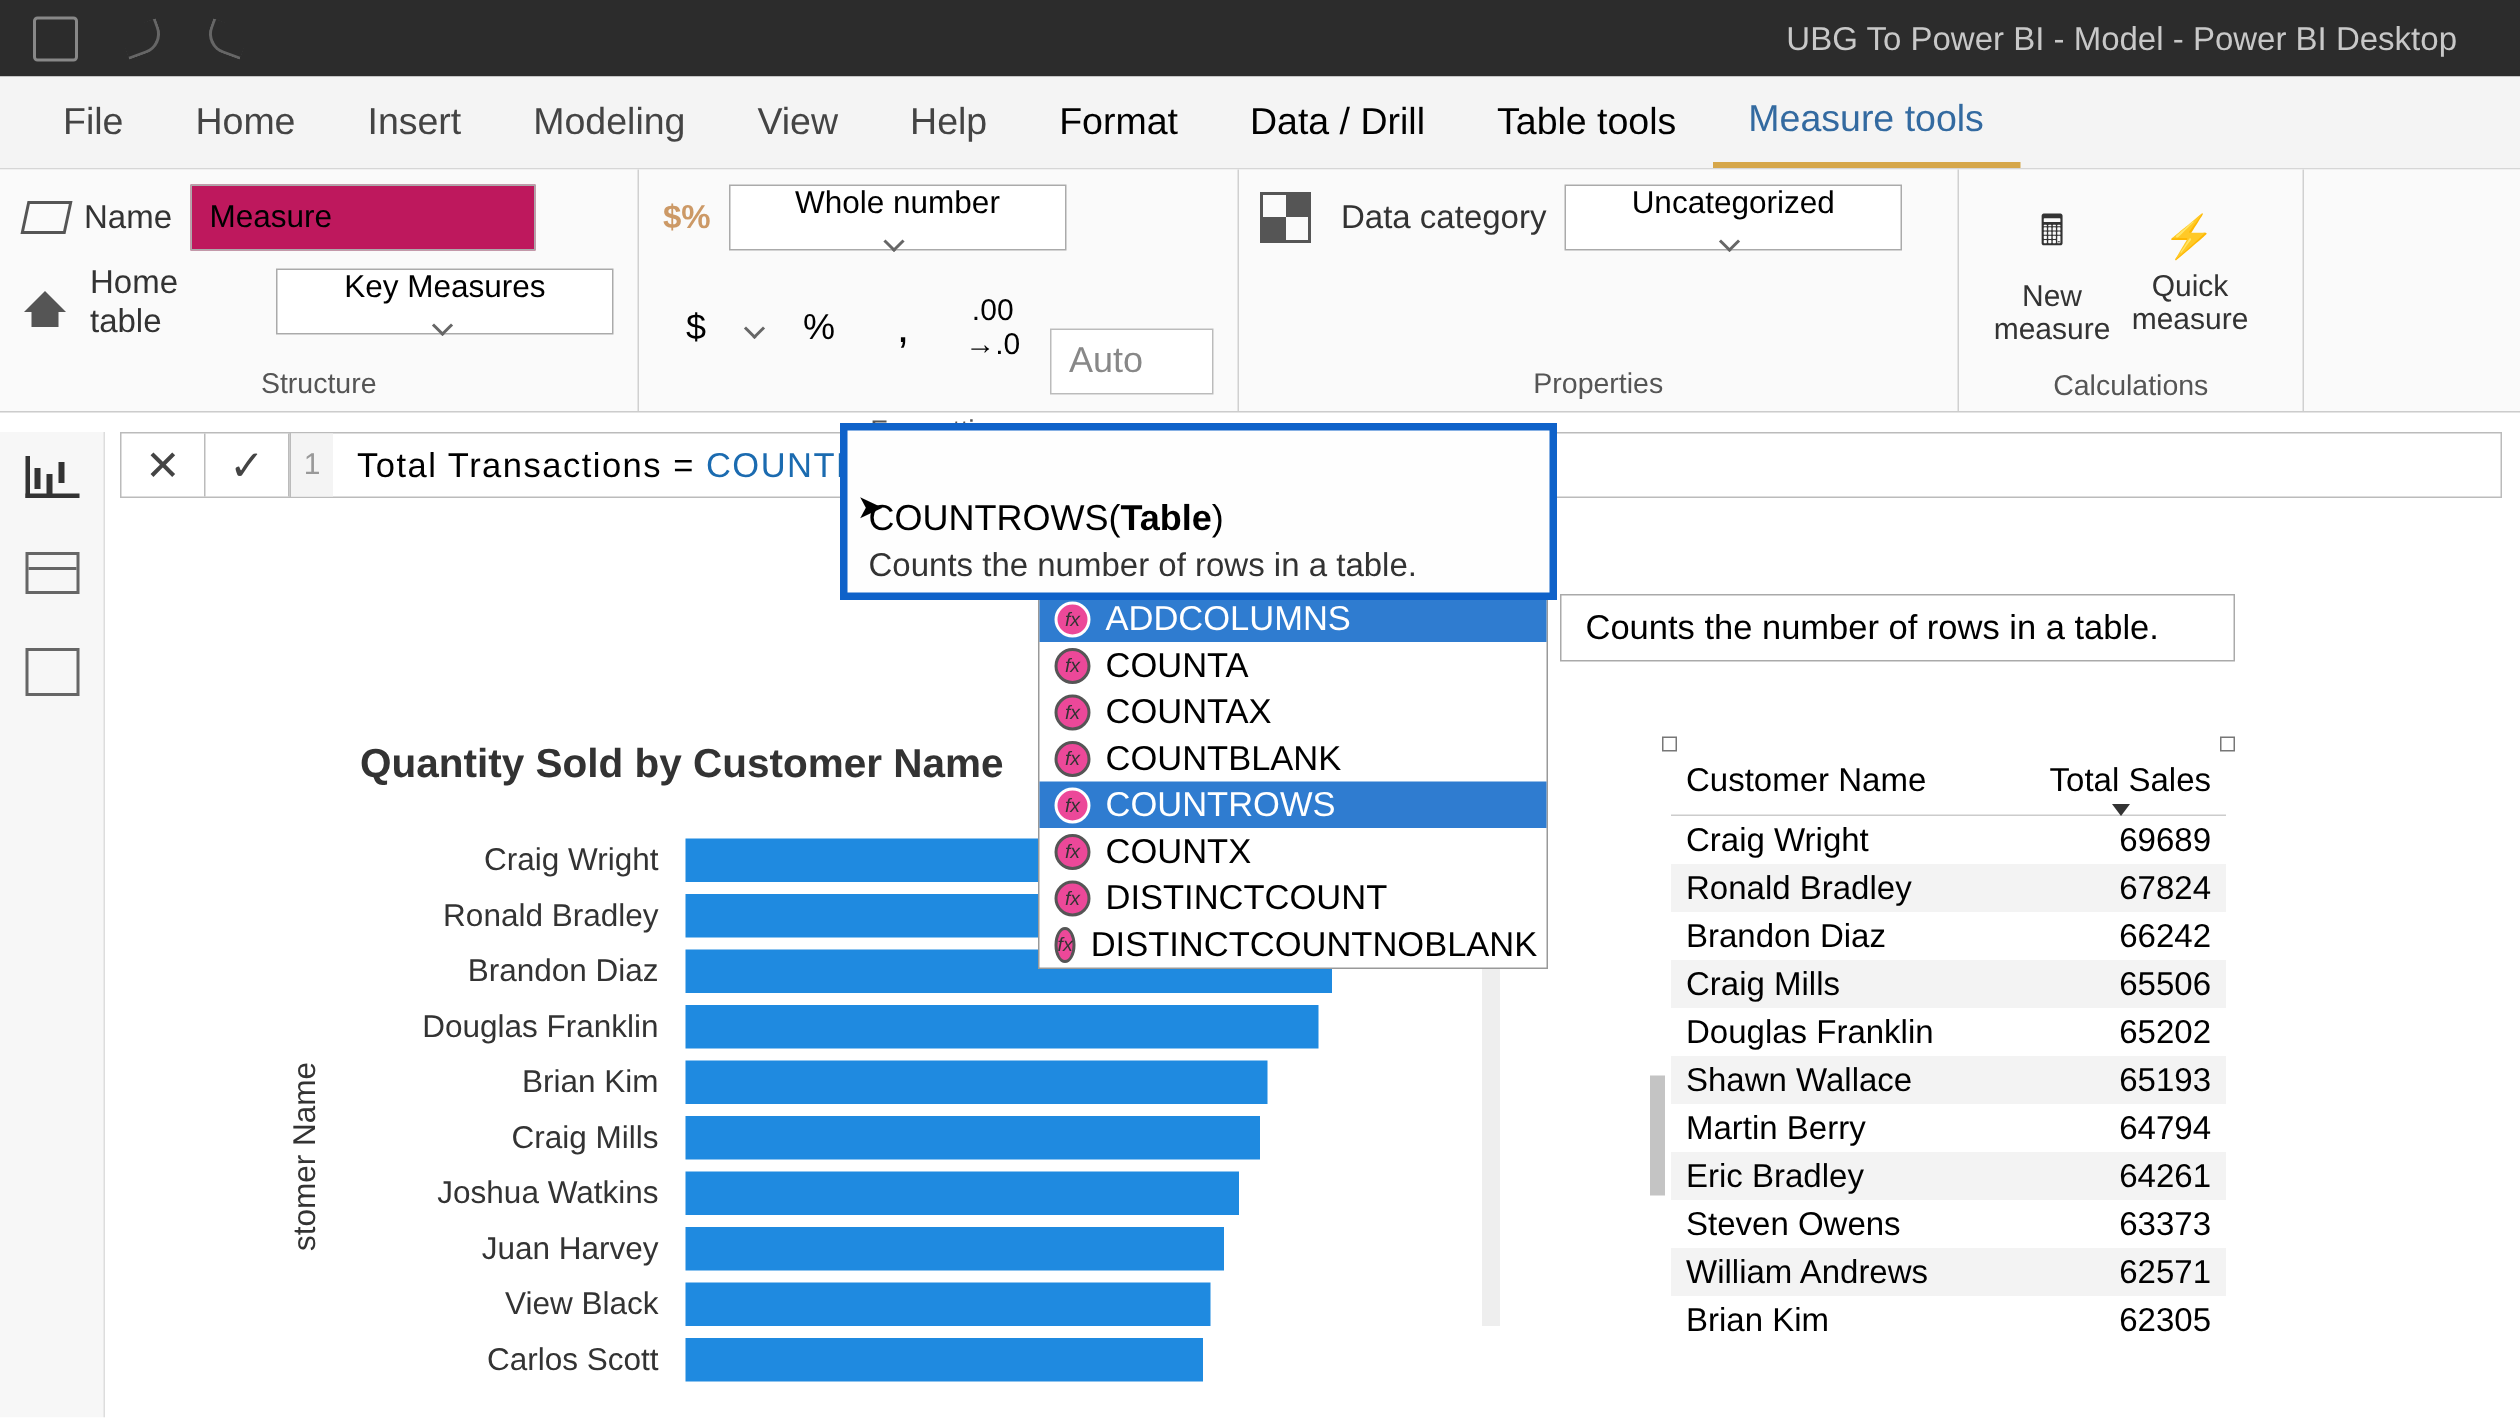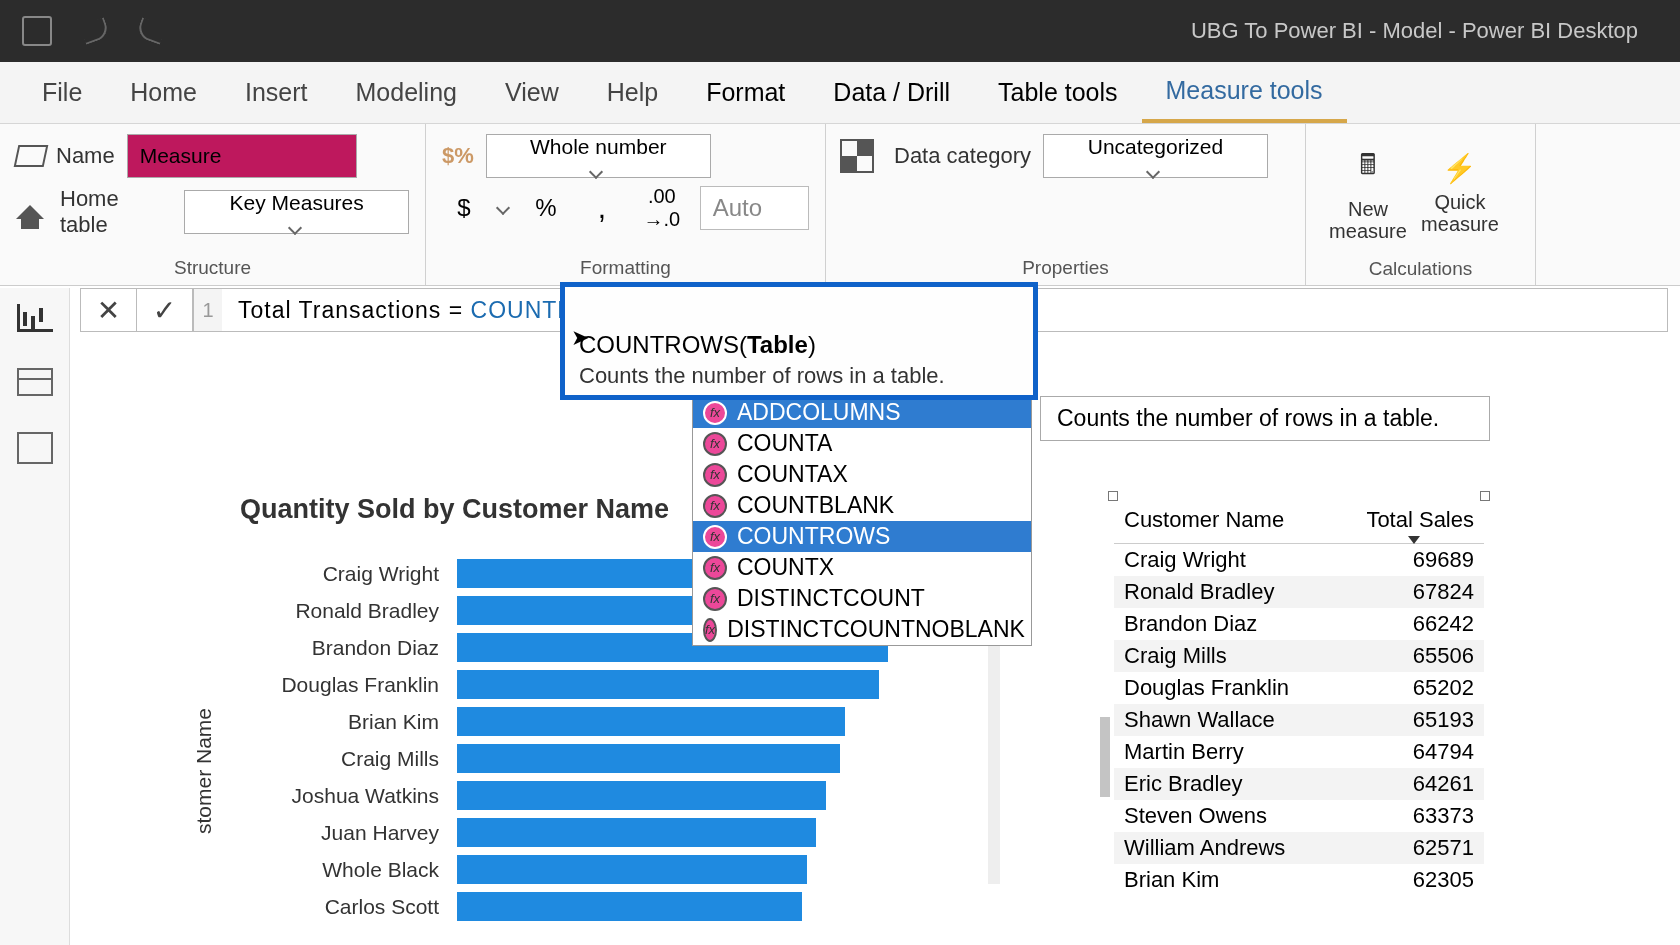--- a/index.html
+++ b/index.html
@@ -1,39 +1,39 @@
 <!DOCTYPE html>
 <html><head>
 <meta charset="utf-8">
 <style>
 * { margin: 0; padding: 0; box-sizing: border-box; font-family: 'Segoe UI', Tahoma, sans-serif; }
 body { width: 1680px; height: 945px; background: #fff; overflow: hidden; position: relative; }
 
-.title-bar { height: 62px; background: #2c2c2c; color: #c8c8c8; display: flex; align-items: center; padding: 0 22px; }
+.title-bar { height: 51px; background: #2c2c2c; color: #c8c8c8; display: flex; align-items: center; padding: 0 22px; }
 .title-bar .icons { display: flex; gap: 30px; align-items: center; }
 .title-bar .title { flex: 1; text-align: right; font-size: 22px; padding-right: 20px; }
 .save-icon { width: 30px; height: 30px; border: 2px solid #888; border-radius: 3px; position: relative; }
 .undo-icon, .redo-icon { width: 26px; height: 20px; border: 2px solid #666; border-top: 0; border-left: 0; border-radius: 0 0 14px 0; transform: rotate(-20deg); }
 .redo-icon { transform: scaleX(-1) rotate(-20deg); }
 
 .ribbon-tabs { height: 62px; background: #f4f4f4; border-bottom: 1px solid #d6d6d6; display: flex; align-items: stretch; padding-left: 18px; }
 .ribbon-tab { padding: 0 24px; display: flex; align-items: center; font-size: 25px; color: #444; cursor: pointer; }
 .ribbon-tab.context { color: #000000; }
 .ribbon-tab.active { color: #336aa0; font-weight: 400; border-bottom: 4px solid #d6a74a; }
 
 .ribbon-body { height: 162px; background: #fafafa; border-bottom: 1px solid #ccc; display: flex; }
 .ribbon-group { border-right: 1px solid #d0d0d0; padding: 10px 16px 6px 16px; display: flex; flex-direction: column; justify-content: space-between; }
 .ribbon-group-label { text-align: center; font-size: 19px; color: #555; padding-top: 6px; }
 .rg-row { display: flex; align-items: center; gap: 12px; margin-bottom: 8px; }
 .rg-row label { font-size: 22px; color: #333; display: flex; align-items: center; gap: 10px; }
 .field-input { border: 1px solid #aaa; background: #be185d; height: 44px; width: 230px; padding: 0 12px; font-size: 21px; }
 .field-select { border: 1px solid #aaa; background: #fff; height: 44px; width: 225px; padding: 0 12px; font-size: 21px; position: relative; display: flex; align-items: center; justify-content: space-between; flex-direction: column; }
 .chev { border: solid #666; border-width: 0 2px 2px 0; padding: 4px; transform: rotate(45deg); display: inline-block; margin-right: 4px; }
 .fmt-btn { height: 44px; min-width: 44px; border: 0; background: transparent; font-size: 24px; display: flex; align-items: center; justify-content: center; padding: 0 8px; position: relative; }
-.fmt-btn.auto { border: 1px solid #bbb; background: #fff; width: 112px; color: #888; justify-content: flex-start; padding-left: 12px; }
+.fmt-btn.auto { border: 1px solid #bbb; background: #fff; width: 112px; color: #888; justify-content: flex-start; padding-left: 12px; margin-top: 44px; }
 .icon-tag { width: 30px; height: 22px; border: 2px solid #555; transform: skewX(-12deg); }
 .icon-home { width: 0; height: 0; border-left: 14px solid transparent; border-right: 14px solid transparent; border-bottom: 14px solid #555; position: relative; }
 .icon-home::after { content:''; position:absolute; left:-9px; top:12px; width:18px; height:12px; background:#555; }
 .icon-grid { width: 30px; height: 30px; background: conic-gradient(#555 0 25%, transparent 0 50%, #555 0 75%, transparent 0); outline:2px solid #555; }
 .big-btn { display: flex; flex-direction: column; align-items: center; justify-content: center; width: 92px; font-size: 20px; color: #333; gap: 6px; }
 
 .content-area { position: absolute; top: 288px; left: 0; right: 0; bottom: 0; display: flex; }
 .nav-rail { width: 70px; background: #f7f7f7; border-right: 1px solid #ddd; display: flex; flex-direction: column; align-items: center; padding-top: 16px; gap: 36px; }
 .nav-icon { width: 36px; height: 28px; }
 .nav-icon.report { border-left: 3px solid #333; border-bottom: 3px solid #333; position: relative; }
@@ -290,21 +290,21 @@
           </div>
           <div class="bar-row">
             <div class="bar-label">Joshua Watkins</div>
             <div class="bar-fill" style="width:368.95833333333337px"></div>
           </div>
           <div class="bar-row">
             <div class="bar-label">Juan Harvey</div>
             <div class="bar-fill" style="width:359.375px"></div>
           </div>
           <div class="bar-row">
-            <div class="bar-label">Whole Black</div>
+            <div class="bar-label">View Black</div>
             <div class="bar-fill" style="width:349.79166666666663px"></div>
           </div>
           <div class="bar-row">
             <div class="bar-label">Carlos Scott</div>
             <div class="bar-fill" style="width:345px"></div>
           </div>
         </div>
       <div class="y-axis-label">stomer Name</div>
       <div class="chart-scroll"></div>
     </div>

